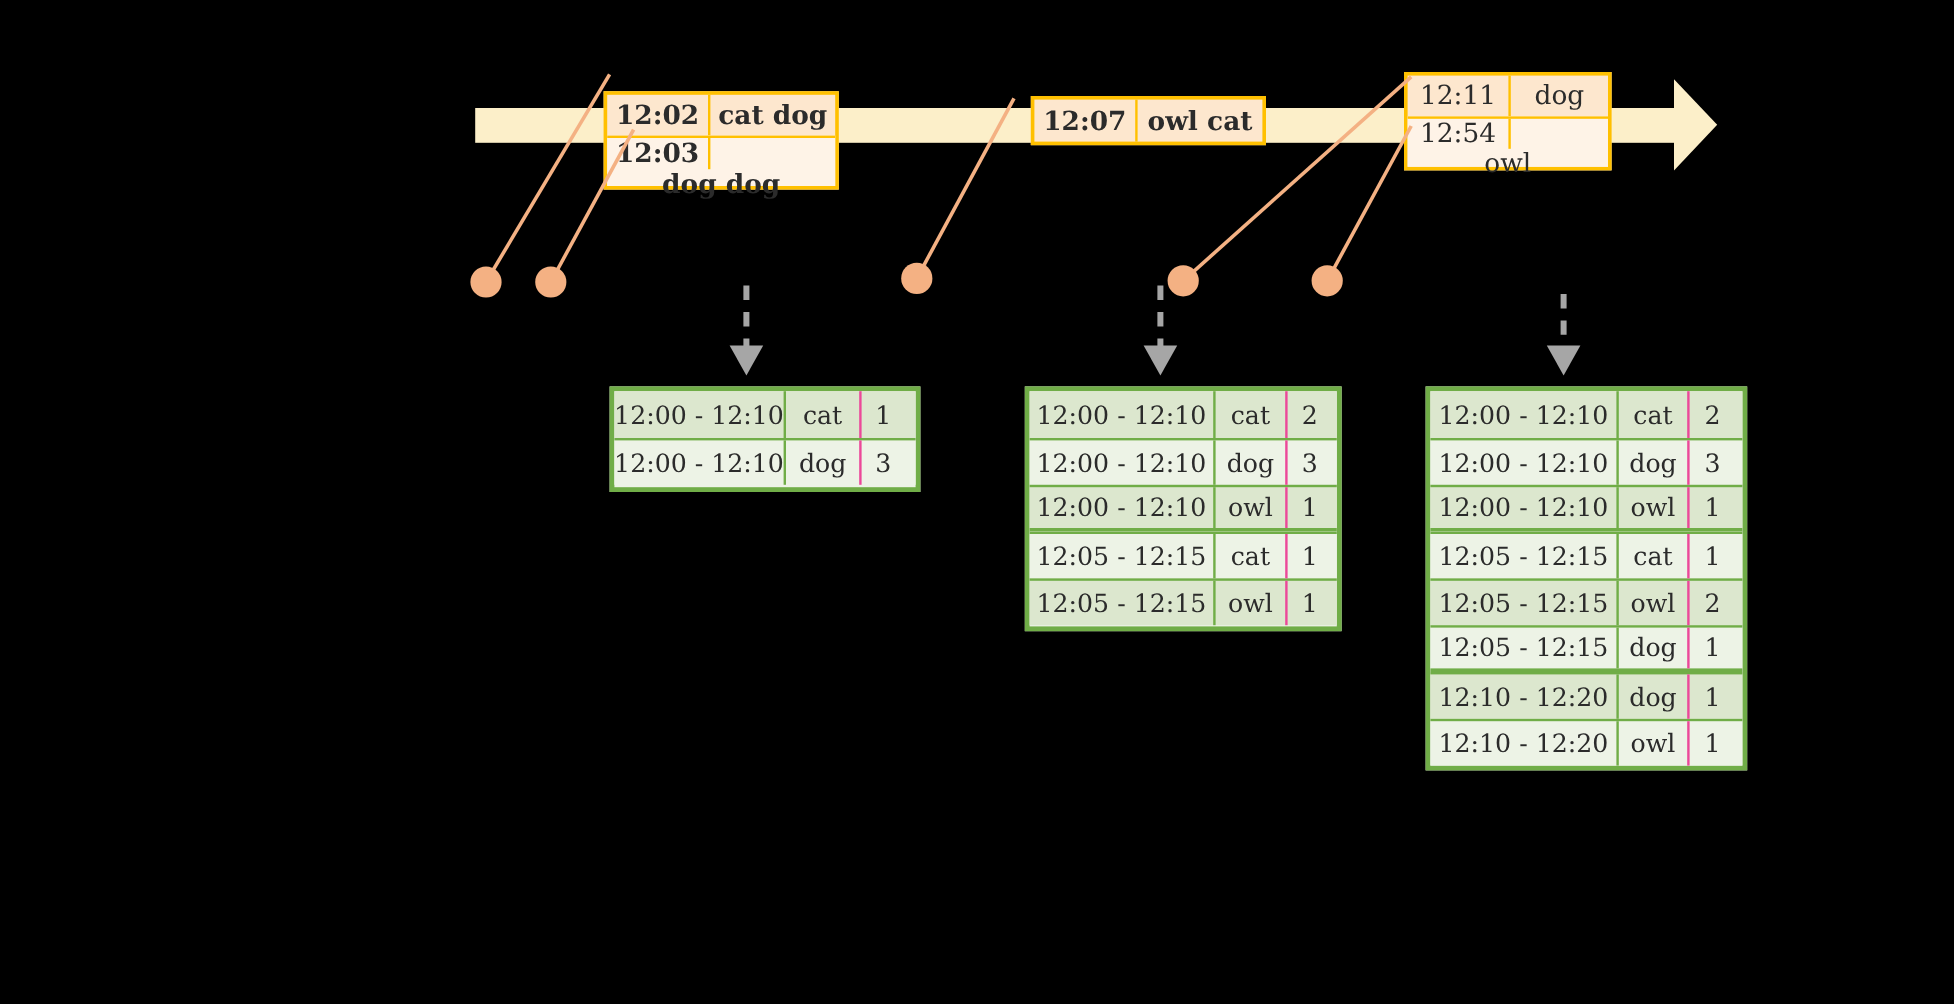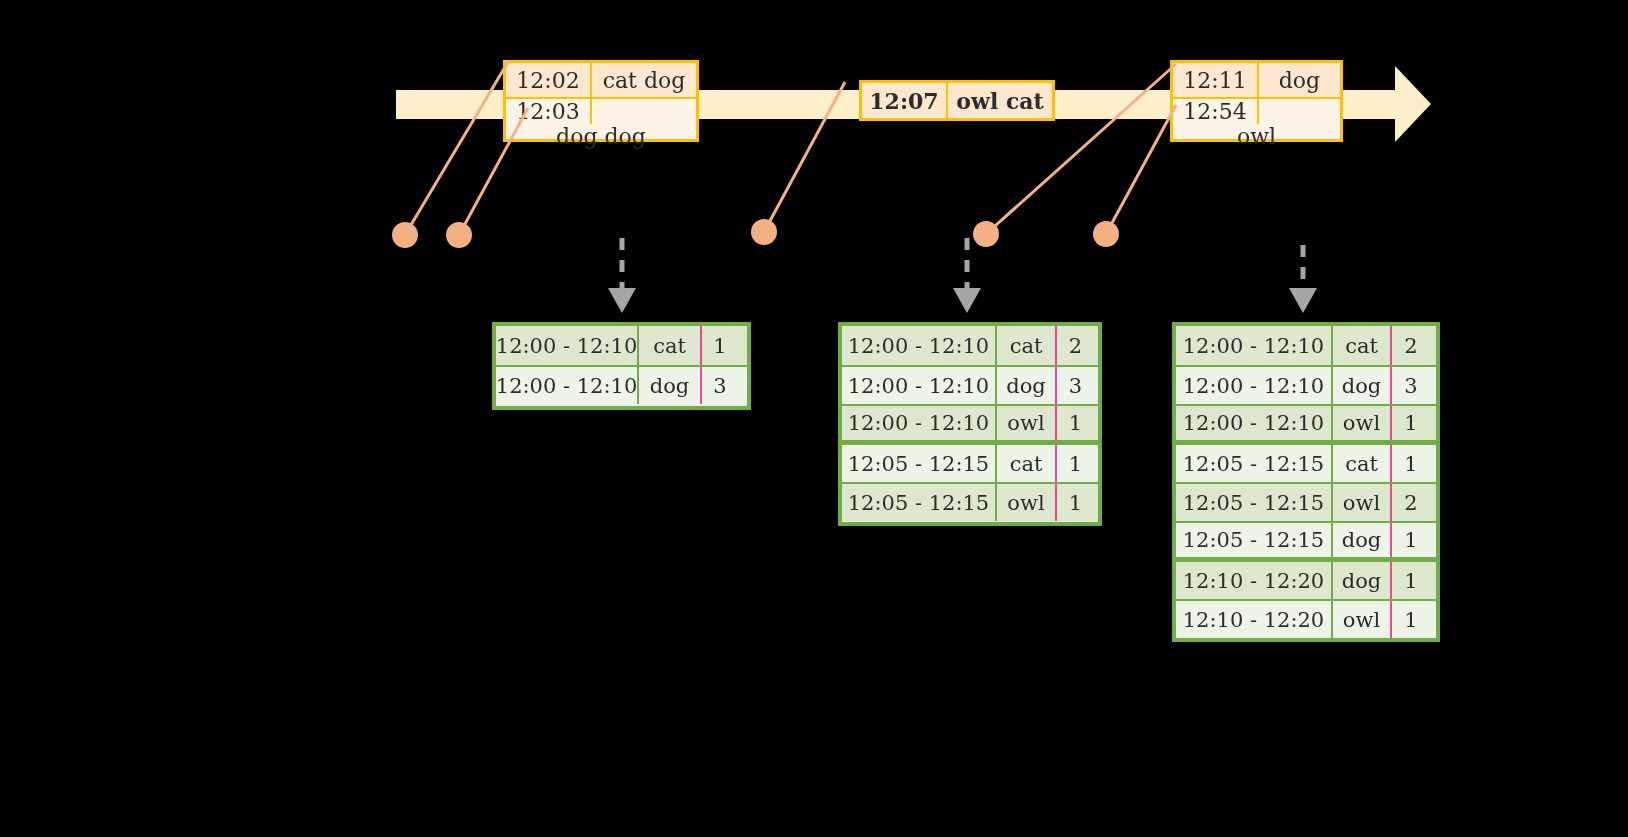--- a/index.html
+++ b/index.html
@@ -73,20 +73,21 @@
   }
   .evt-time { width: 86px; border-right: 2px solid #FFC000; }
   .evt-words { flex: 1; }
 
   
   .rtable {
     position: absolute;
     border: 4px solid #70AD47;
     box-sizing: border-box;
     background: #EDF3E6;
+    margin-left: 16px;
   }
   .rrow {
     display: flex;
     height: 39px;
     box-sizing: border-box;
     background: #EDF3E6;
   }
   .rrow.shade { background: #DCE7CE; }
   .rrow + .rrow { border-top: 2px solid #70AD47; }
   .rrow.groupend { border-bottom: 3px solid #70AD47; }
@@ -115,21 +116,21 @@
   .t3 .rcell-cnt { width: 38px; }
 </style>
 </head>
 <body>
 
 <div id="stage">
 
   <div class="timeline-bar"></div>
   <div class="timeline-head"></div>
 
-  <div class="evt" style="left:503px; top:60px; width:196px; height:82px;">
+  <div class="evt" style="left:503px; top:76px; width:196px; height:82px;font-weight:bold;">
     <div class="evt-row">
       <div class="evt-cell evt-time">12:02</div>
       <div class="evt-cell evt-words">cat dog</div>
     </div>
     <div class="evt-row alt">
       <div class="evt-cell evt-time">12:03</div>
       <div class="evt-cell evt-words">dog dog</div>
     </div>
   </div>
 

